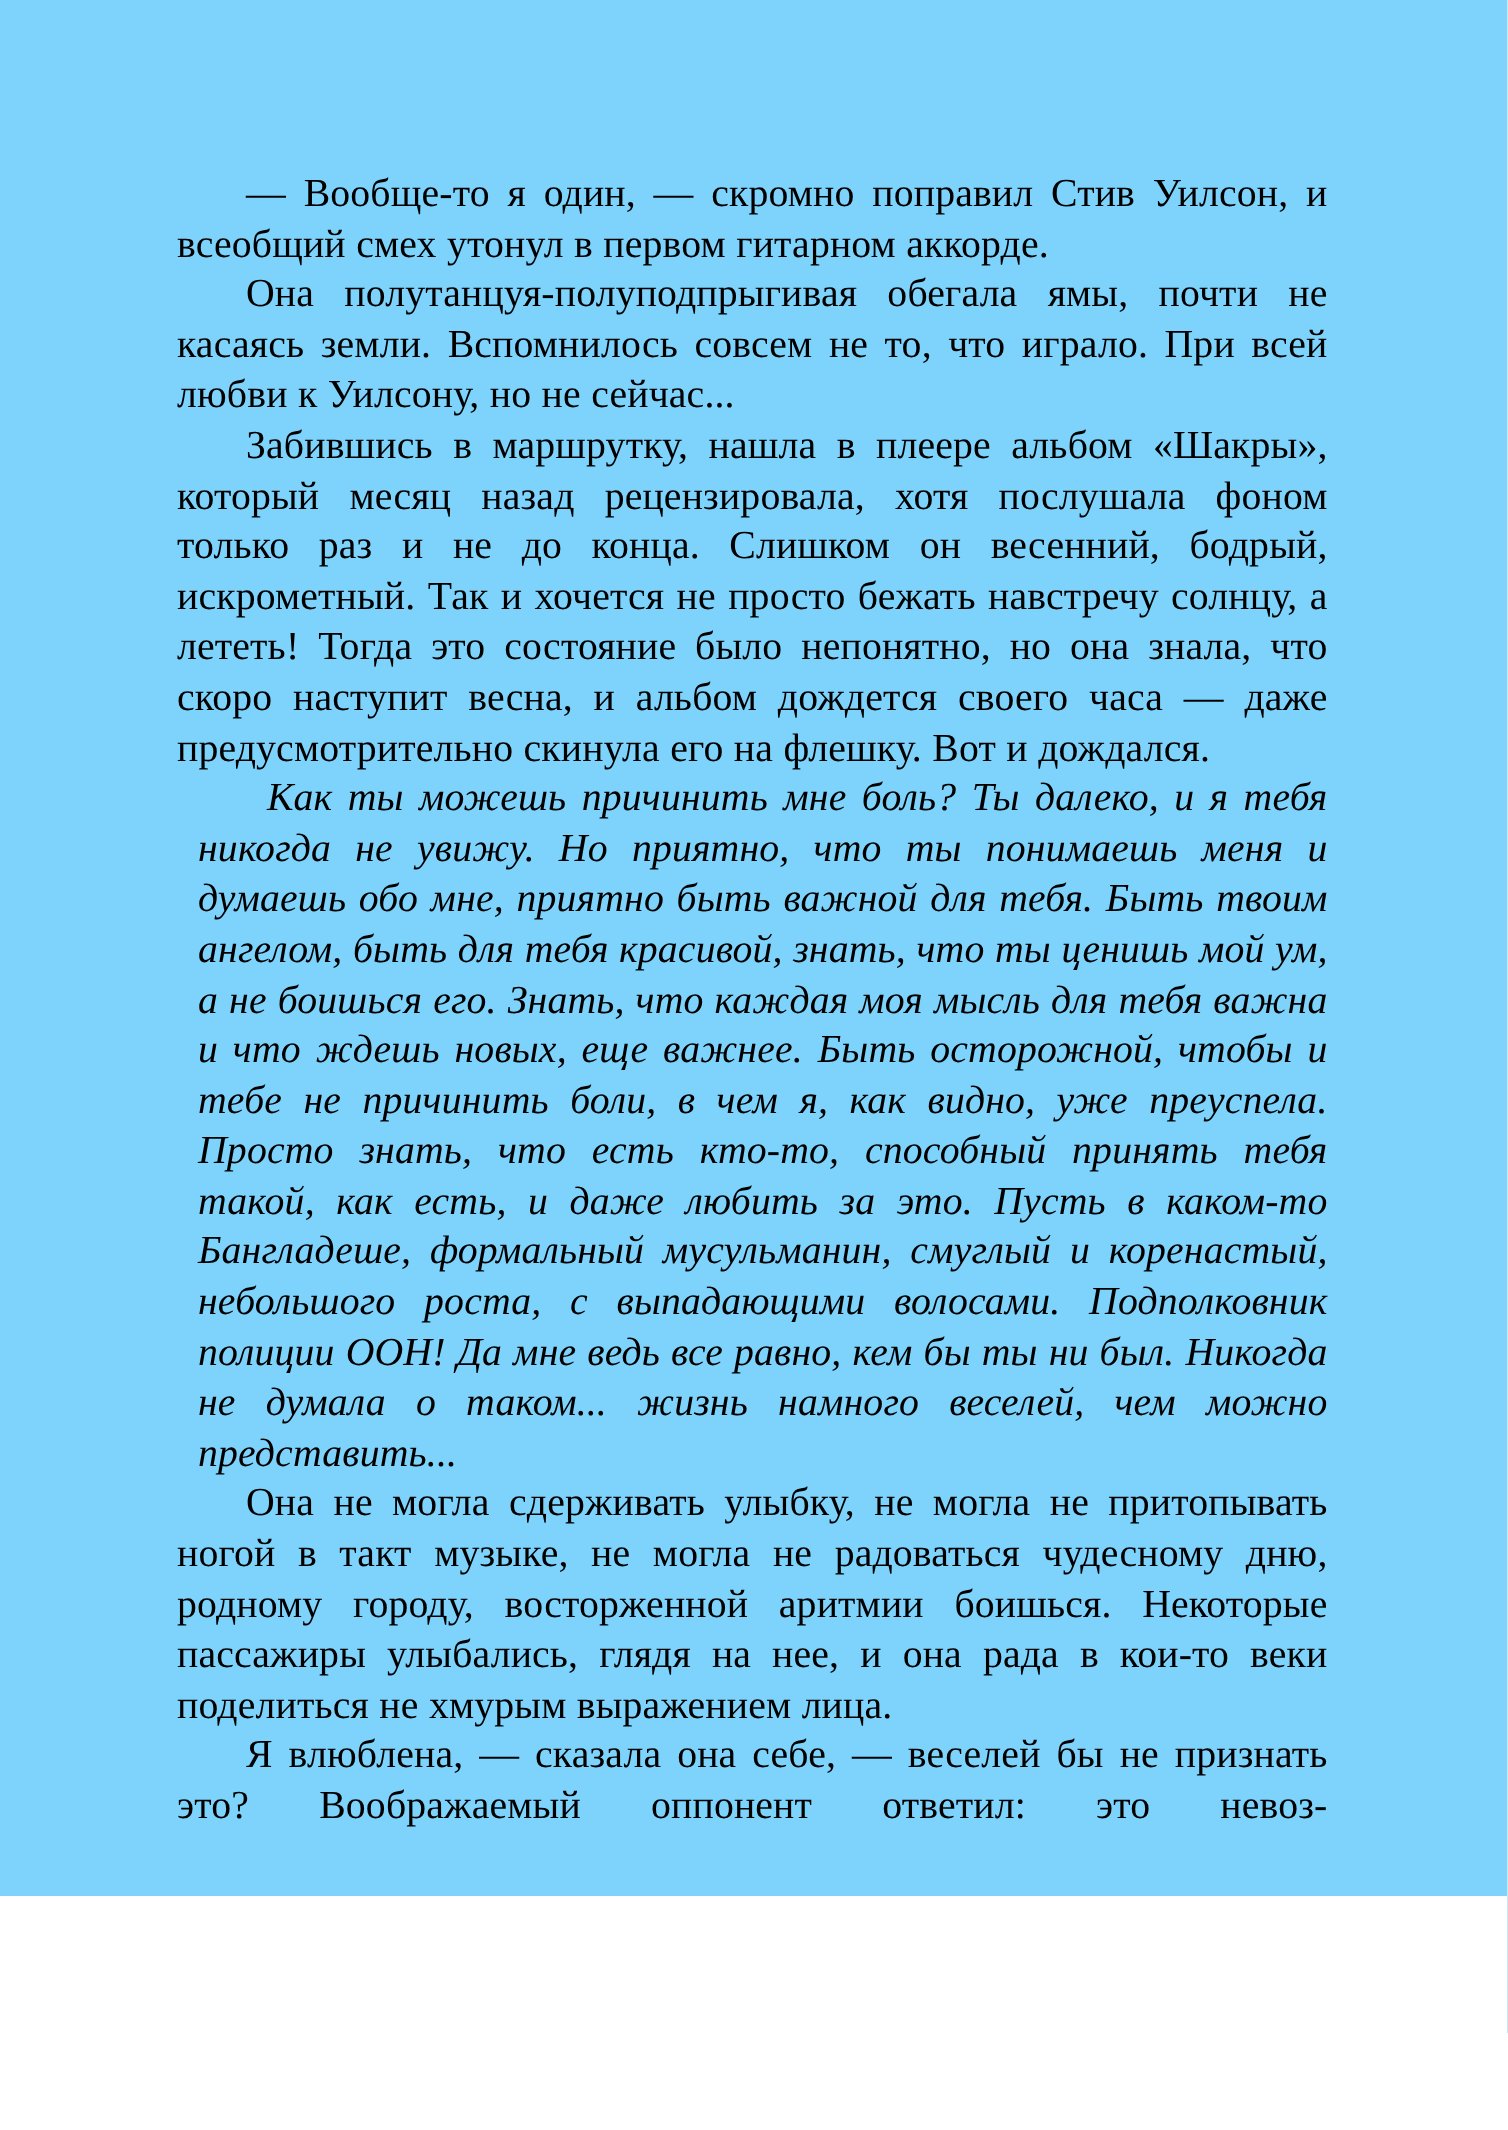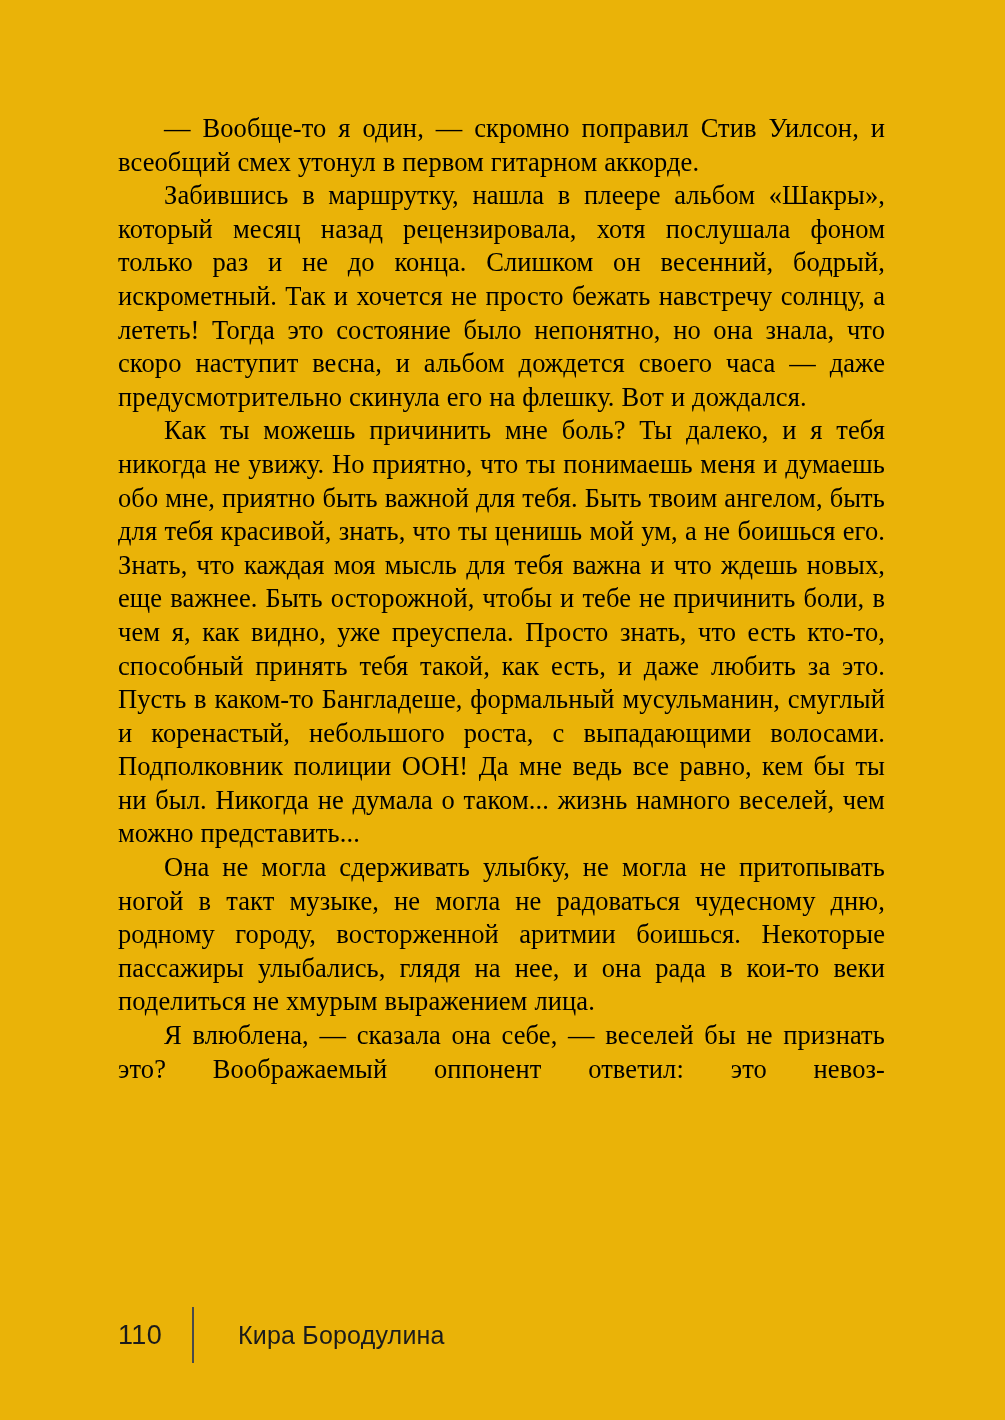--- a/index.html
+++ b/index.html
@@ -8,43 +8,45 @@
     padding: 0;
     background: #ffffff;
   }
   body {
     font-family: "Liberation Serif", "DejaVu Serif", serif;
     color: #000000;
   }
   .page {
     position: relative;
     width: 1005px;
-    height: 1420px;
+    height: 1264px;
     margin: 0 auto;
-    background: #eab308;
+    background: #7dd3fc;
     overflow: hidden;
     box-sizing: border-box;
   }
   .text-column {
     position: absolute;
     left: 118px;
     top: 112px;
     width: 767px;
   }
   p.body-par {
     margin: 0;
     font-size: 26.5px;
     line-height: 33.6px;
     text-align: justify;
     text-indent: 46px;
     hyphens: manual;
     letter-spacing: 0.1px;
     word-spacing: 0.2px;
   }
   p.body-par.italic {
+    font-style: italic;
+    margin-left: 14px;
   }
   p.body-par:last-child {
     
   }
   
   p.body-par.continues {
     text-align-last: justify;
   }
 
   .footer {
@@ -78,20 +80,21 @@
     letter-spacing: 0.2px;
   }
 </style>
 </head>
 <body>
 
 <div class="page">
 
   <div class="text-column">
     <p class="body-par">— Вообще-то я один, — скромно поправил Стив Уилсон, и всеобщий смех утонул в первом гитарном аккорде.</p>
+    <p class="body-par">Она полутанцуя-полуподпрыгивая обегала ямы, почти не касаясь земли. Вспомнилось совсем не то, что играло. При всей любви к Уилсону, но не сейчас...</p>
     <p class="body-par">Забившись в маршрутку, нашла в плеере альбом «Шакры», который месяц назад рецензировала, хотя послушала фоном только раз и не до конца. Слишком он весенний, бодрый, искрометный. Так и хочется не просто бежать навстречу солнцу, а лететь! Тогда это состояние было непонятно, но она знала, что скоро наступит весна, и альбом дождется своего часа — даже предусмотрительно скинула его на флешку. Вот и дождался.</p>
     <p class="body-par italic">Как ты можешь причинить мне боль? Ты далеко, и я тебя никогда не увижу. Но приятно, что ты понимаешь меня и думаешь обо мне, приятно быть важной для тебя. Быть твоим ангелом, быть для тебя красивой, знать, что ты ценишь мой ум, а не боишься его. Знать, что каждая моя мысль для тебя важна и что ждешь новых, еще важнее. Быть осторожной, чтобы и тебе не причинить боли, в чем я, как видно, уже преуспела. Просто знать, что есть кто-то, способный принять тебя такой, как есть, и даже любить за это. Пусть в каком-то Бангладеше, формальный мусульманин, смуглый и коренастый, небольшого роста, с выпадающими волосами. Подполковник полиции ООН! Да мне ведь все равно, кем бы ты ни был. Никогда не думала о таком... жизнь намного веселей, чем можно представить...</p>
     <p class="body-par">Она не могла сдерживать улыбку, не могла не притопывать ногой в такт музыке, не могла не радоваться чудесному дню, родному городу, восторженной аритмии боишься. Некоторые пассажиры улыбались, глядя на нее, и она рада в кои-то веки поделиться не хмурым выражением лица.</p>
     <p class="body-par continues">Я влюблена, — сказала она себе, — веселей бы не признать это? Воображаемый оппонент ответил: это невоз-</p>
   </div>
 
   <div class="footer">
     <span class="folio">110</span>
     <span class="footer-rule"></span>
     <span class="running-head">Кира Бородулина</span>

